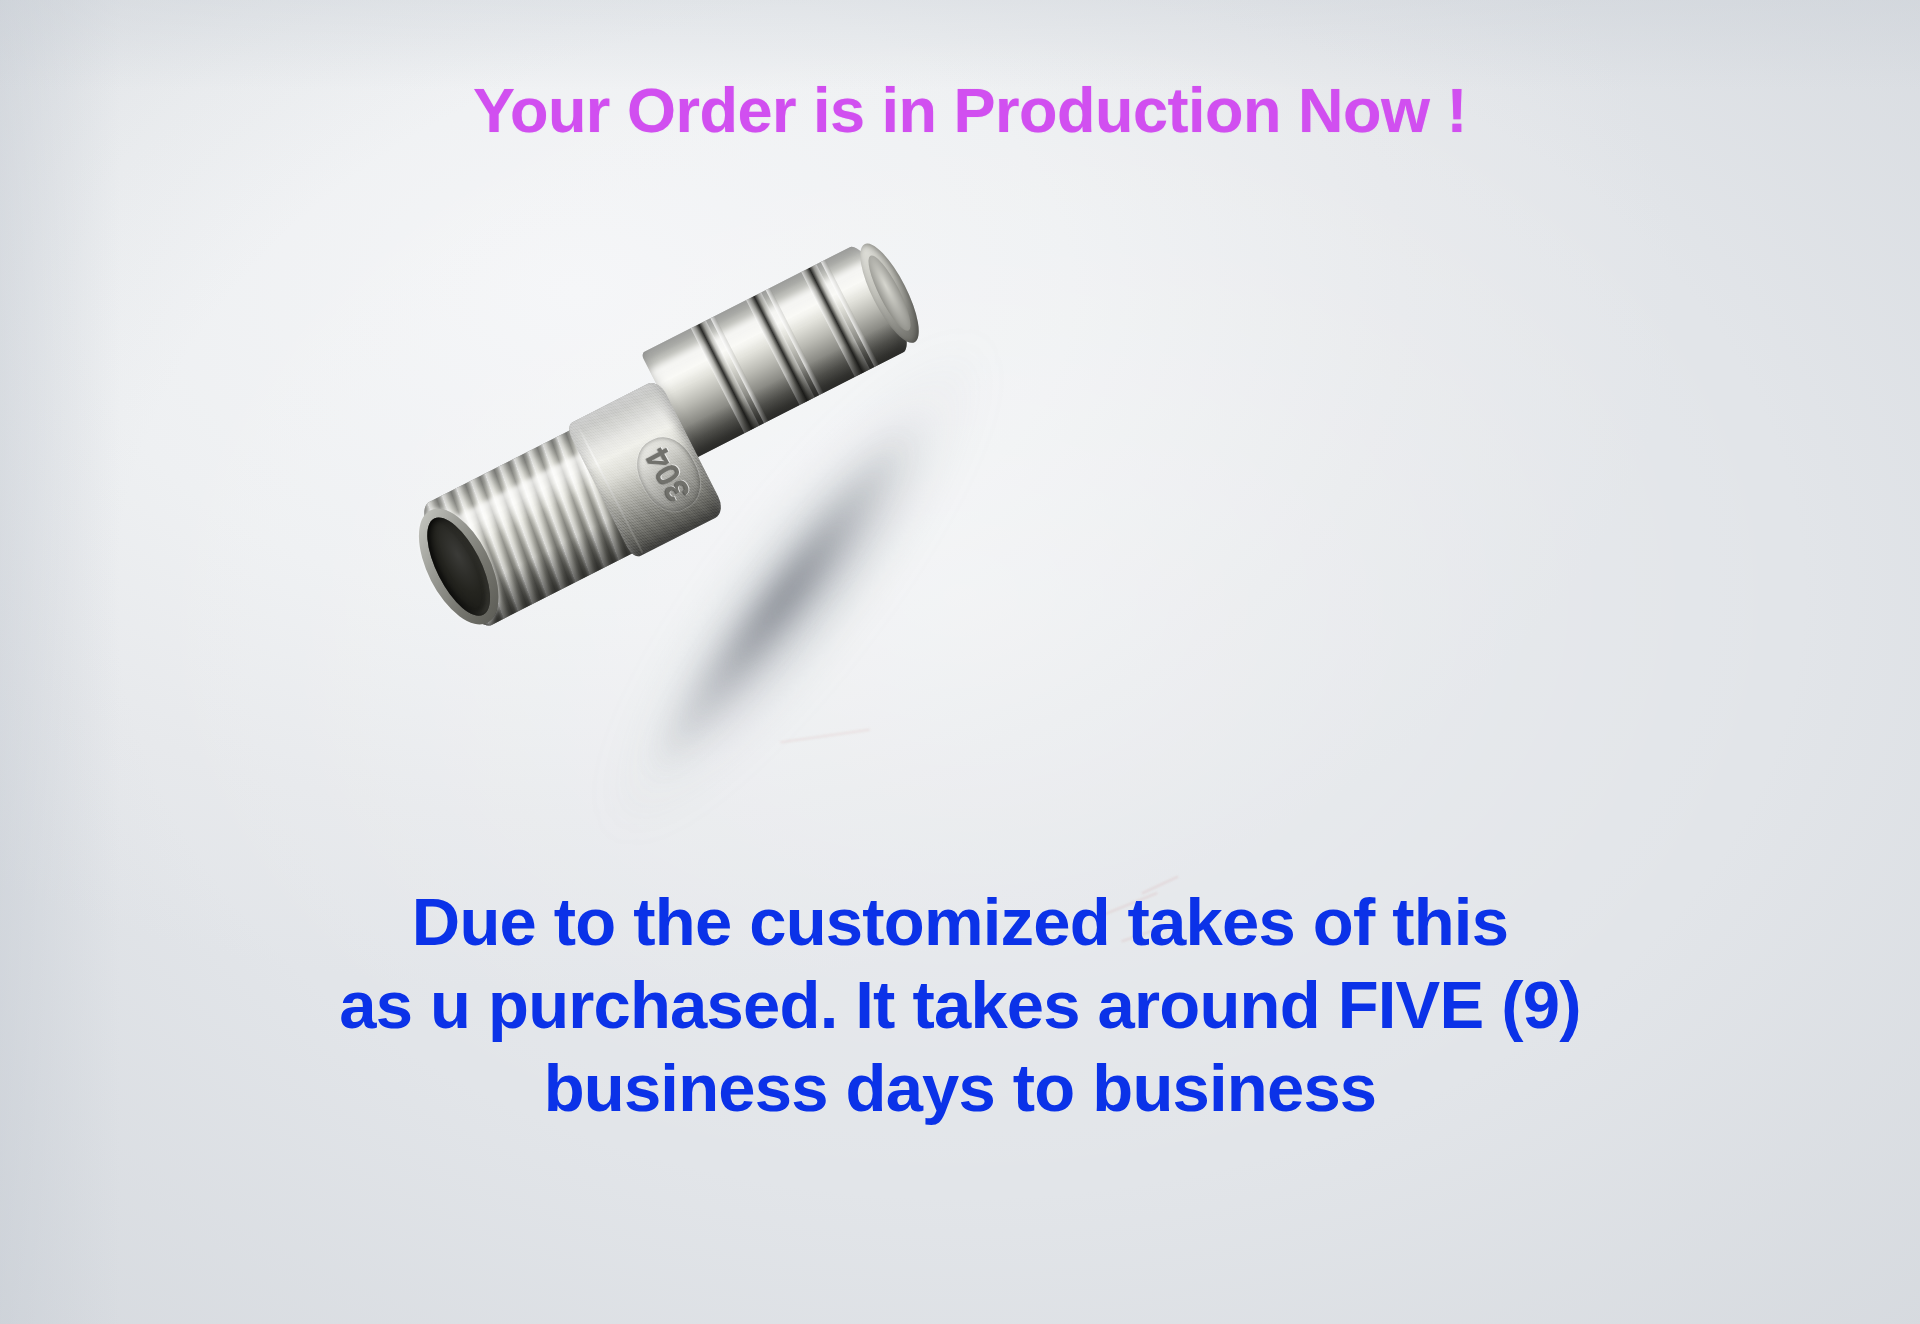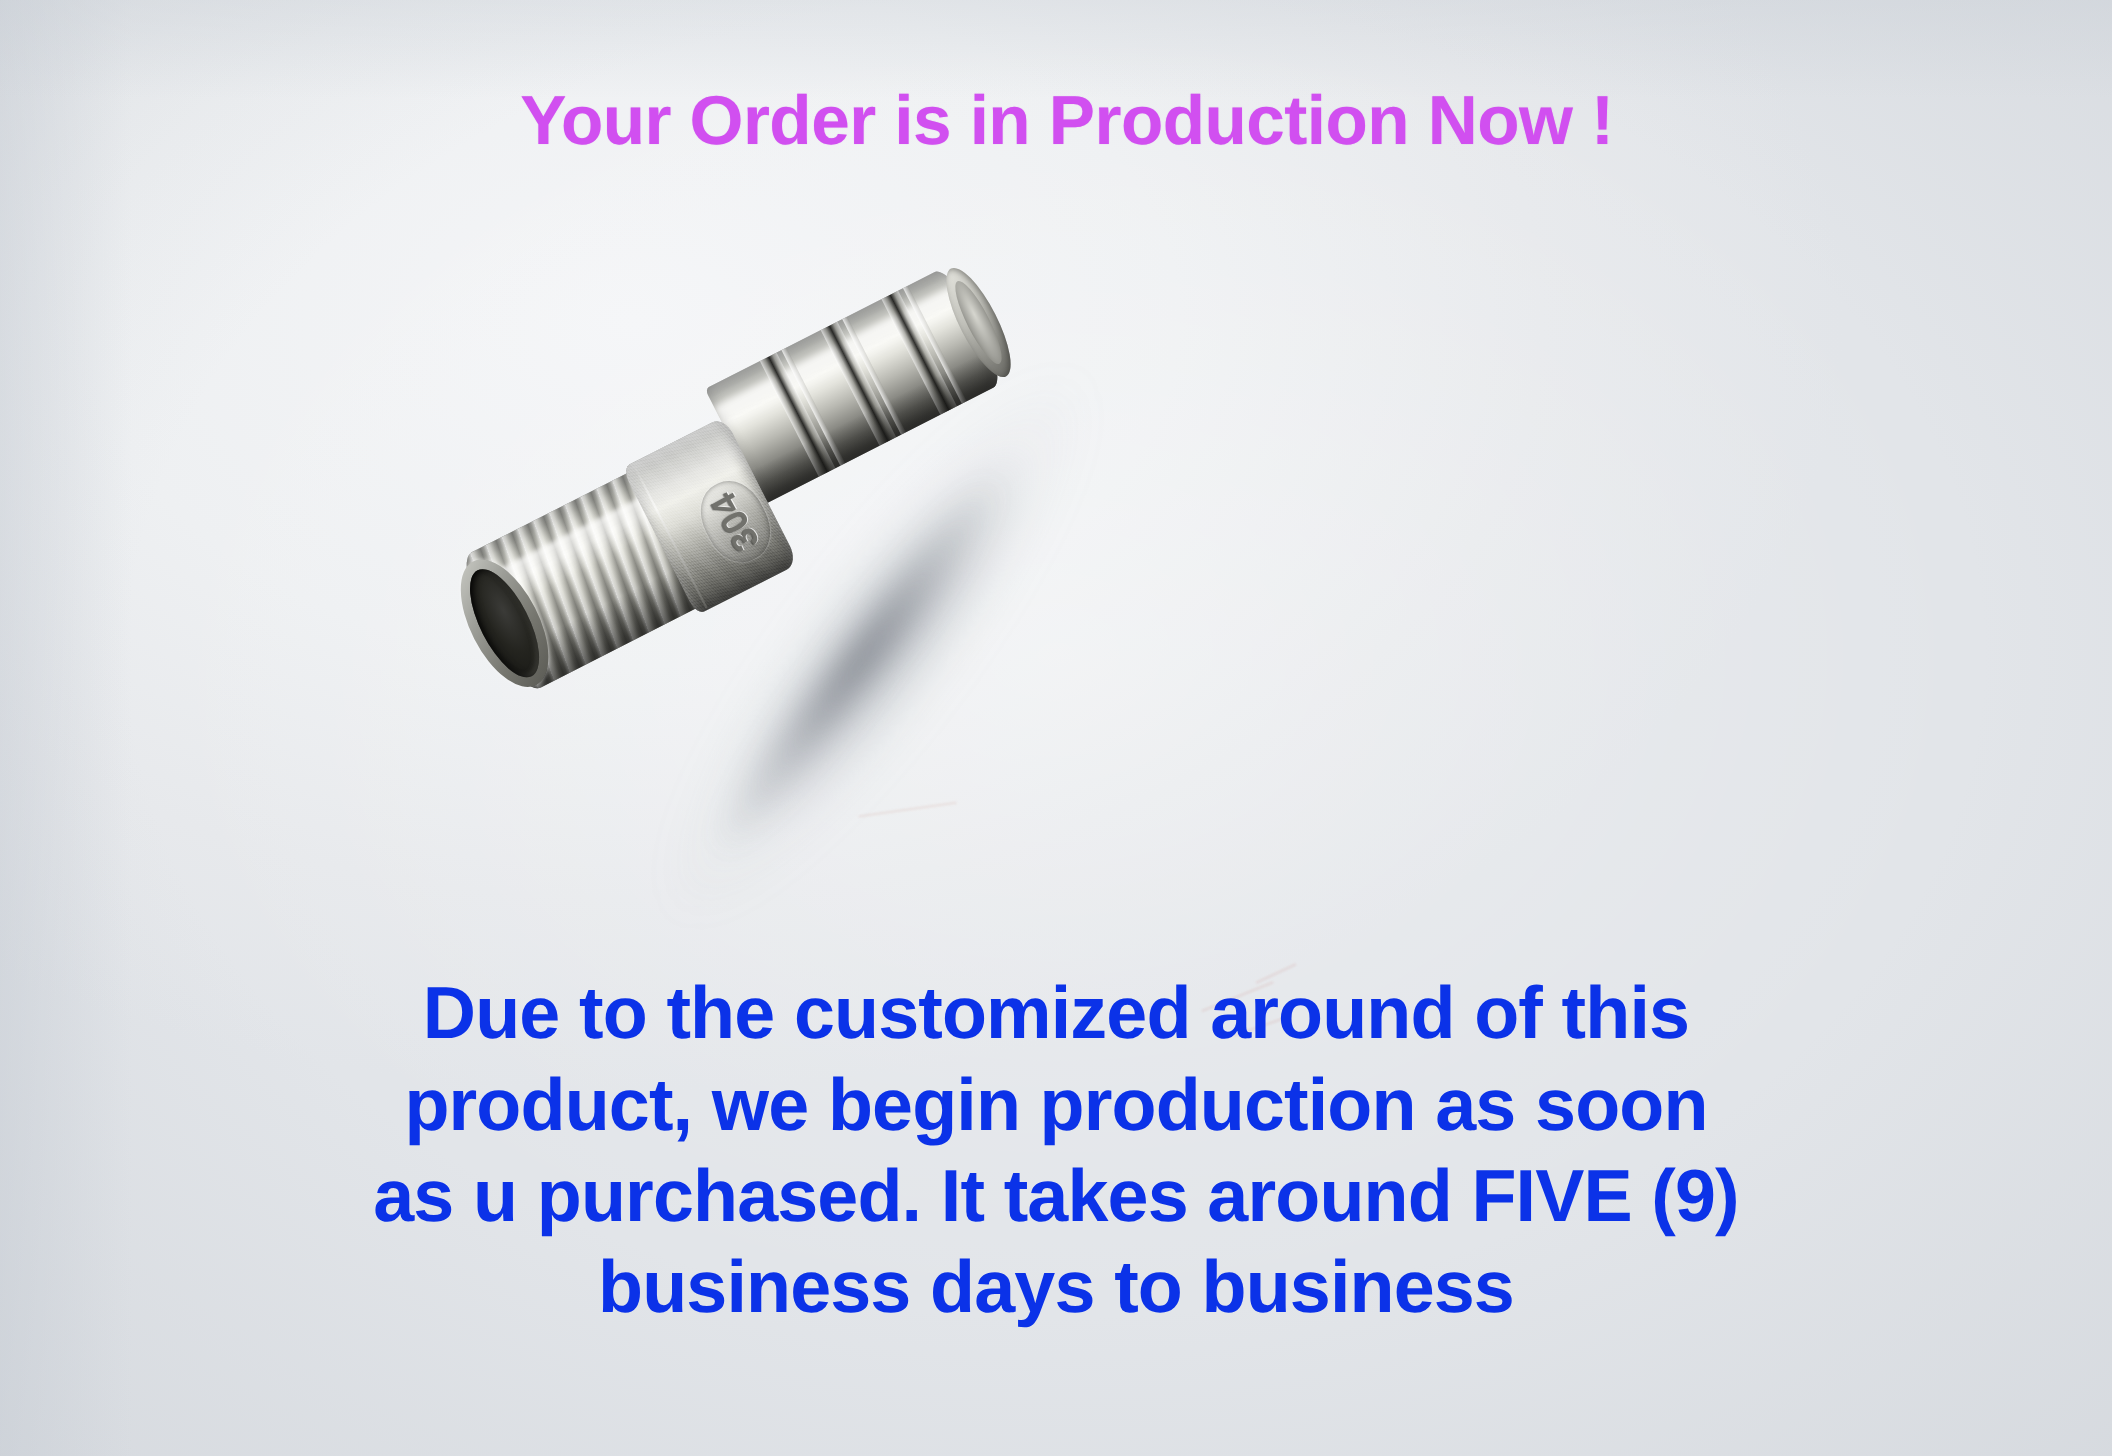--- a/index.html
+++ b/index.html
@@ -359,19 +359,18 @@
   <div class="scratch s-a"></div>
   <div class="scratch s-b"></div>
   <div class="scratch s-c"></div>
   <div class="scratch s-d"></div>
 
   <div class="title-wrap">
     <div class="title-text">Your Order is in Production Now !</div>
   </div>
 
   <div class="body-wrap">
-    <span class="body-line">Due to the customized around of this</span>
-    <span class="body-line">product, we begin production as soon</span>
+    <span class="body-line">Due to the customized takes of this</span>
     <span class="body-line">as u purchased. It takes around FIVE (9)</span>
     <span class="body-line">business days to business</span>
   </div>
 
 </div>
 
 </body></html>

